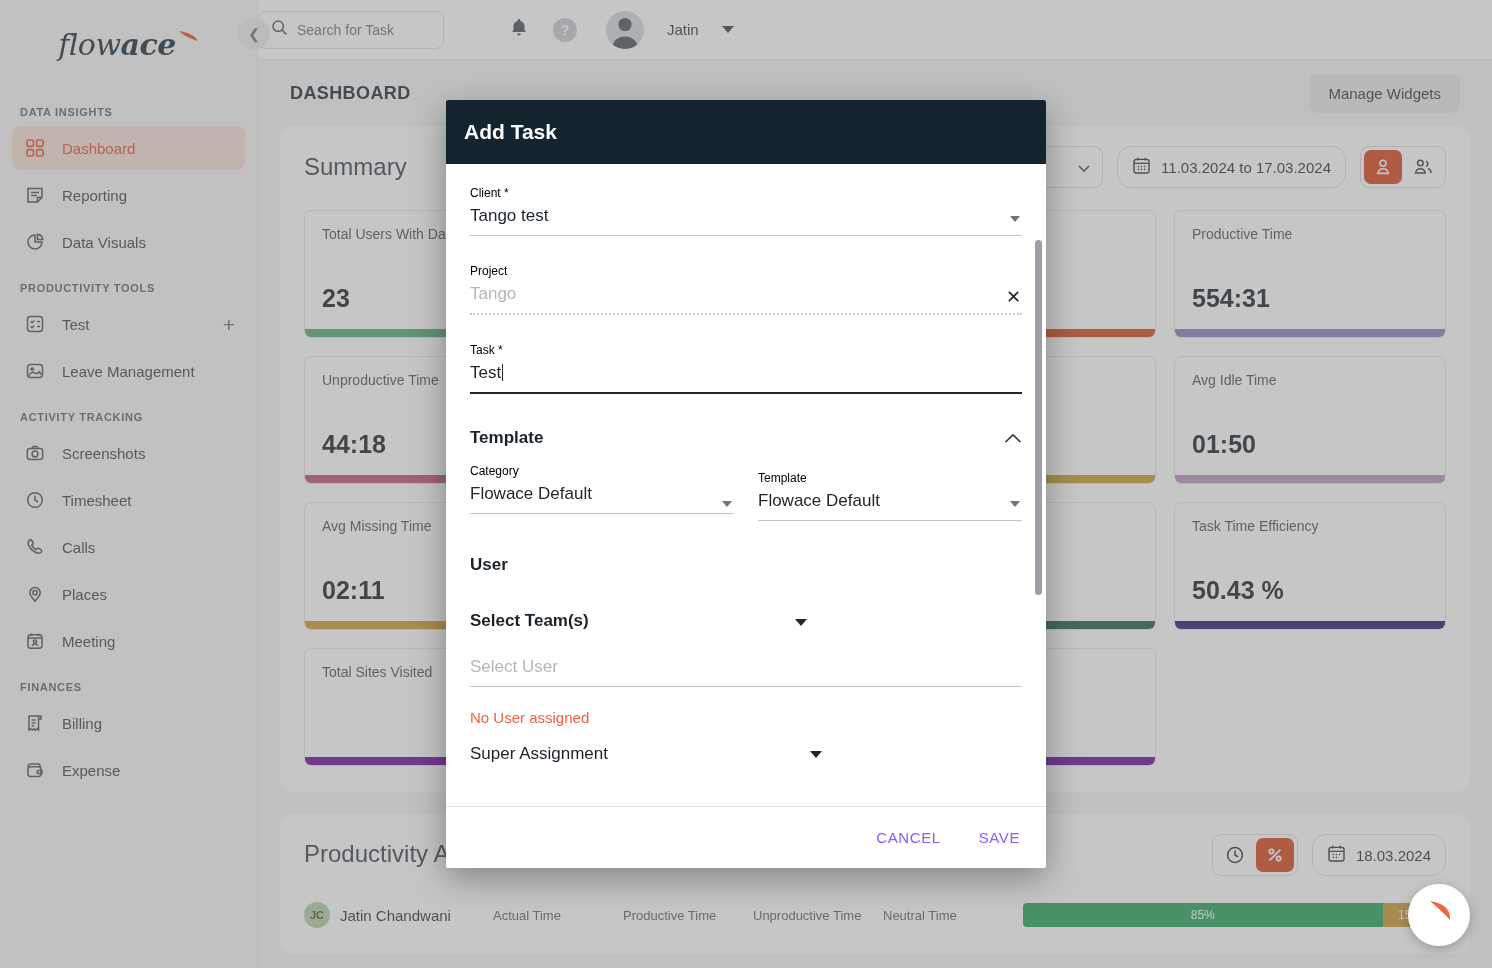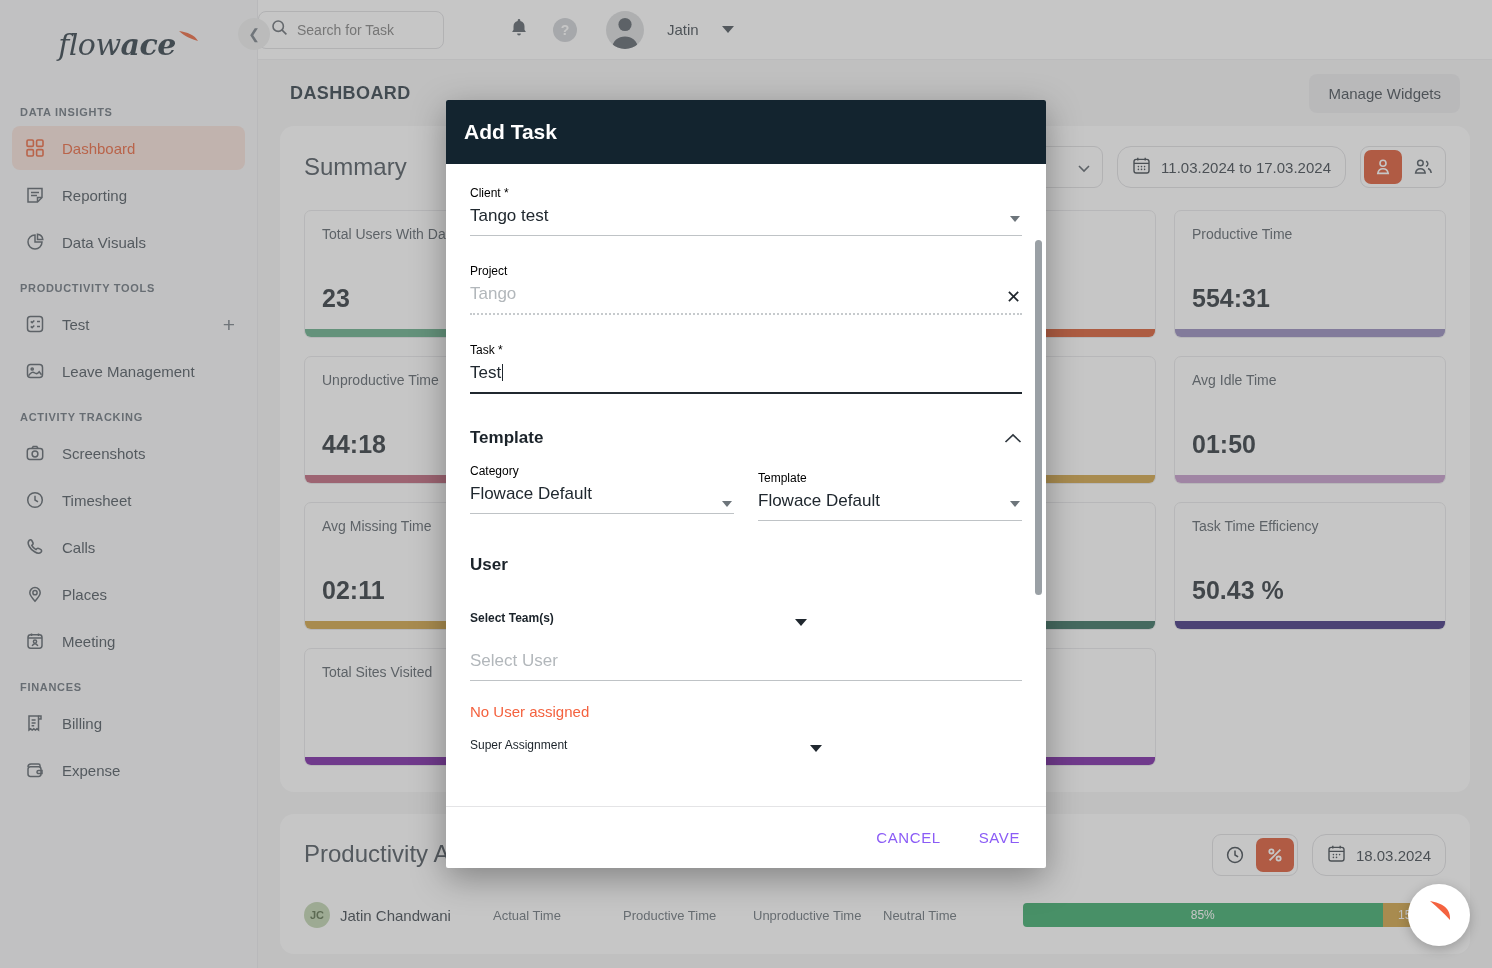--- a/index.html
+++ b/index.html
@@ -191,21 +191,21 @@
   .section-head {
     display: flex; align-items: center; margin: 2px 0 16px;
   }
   .section-title { font-size: 17px; font-weight: 700; color: #1b232a; }
   .section-chevron { margin-left: auto; color: #30383f; font-size: 15px; }
 
   .two-col { display: flex; gap: 24px; }
   .two-col .field { flex: 1; margin-bottom: 0; }
 
   .sel-row { position: relative; margin-bottom: 26px; }
-  .sel-main { font-size: 12px; font-weight: 700; color: #1b232a; }
+  .sel-main { font-size: 17px; font-weight: 700; color: #1b232a; }
   .sel-main.normal { font-weight: 400; }
   .sel-arrow-inline {
     position: absolute; left: 325px; top: 8px; width: 0; height: 0;
     border-left: 6px solid transparent; border-right: 6px solid transparent; border-top: 7px solid #20282f;
   }
   .warn-text { color: #f4623f; font-size: 15px; margin: 10px 0 18px; }
 
   .modal-foot {
     height: 62px; border-top: 1px solid #e4e4e6;
     display: flex; align-items: center; justify-content: flex-end; gap: 38px; padding-right: 26px;

